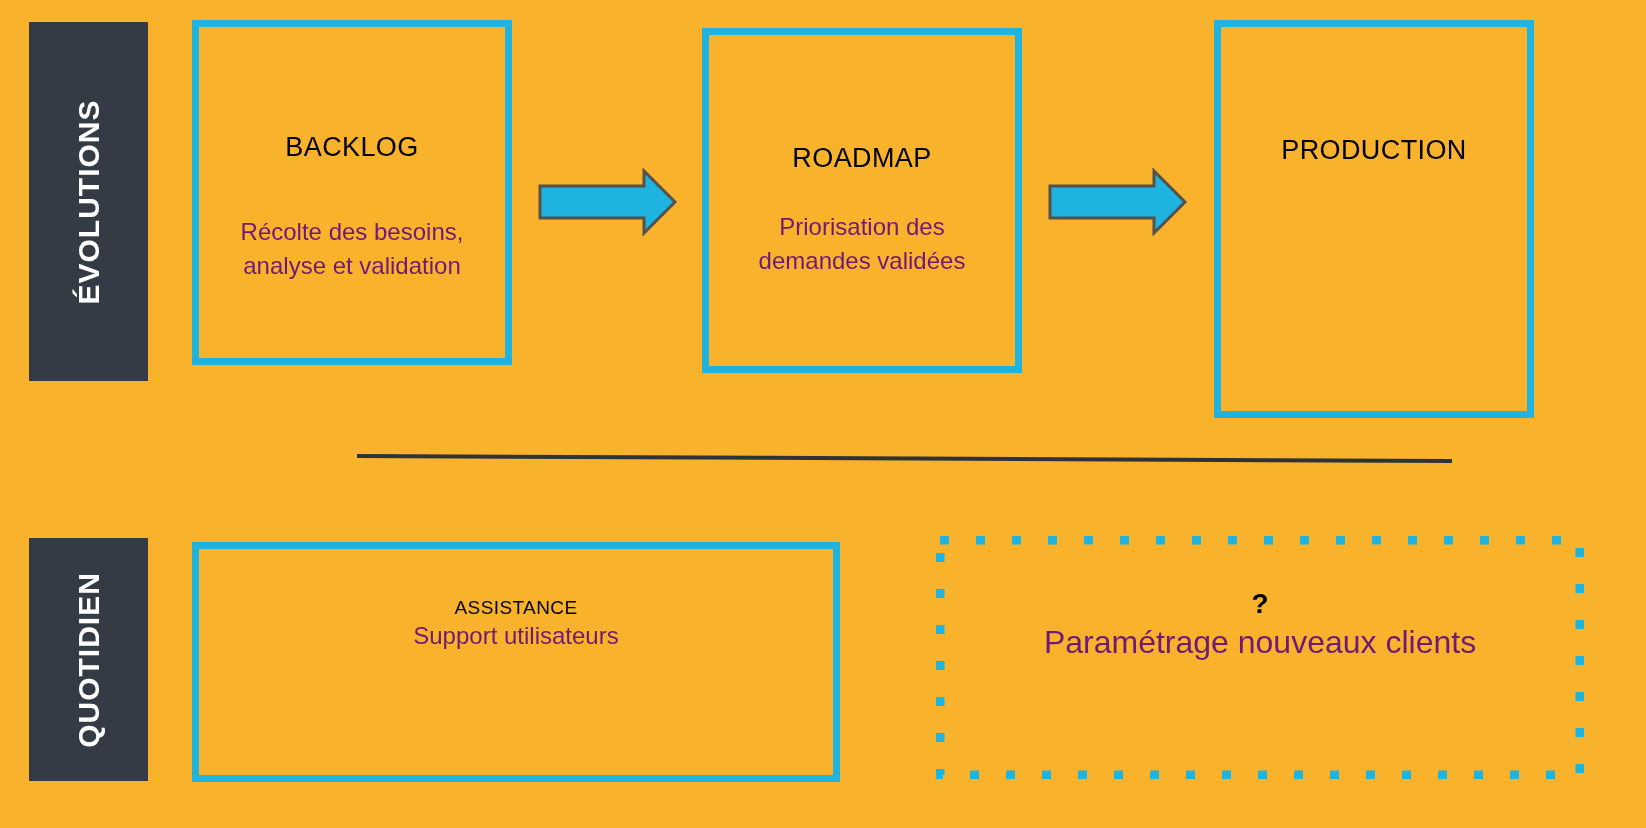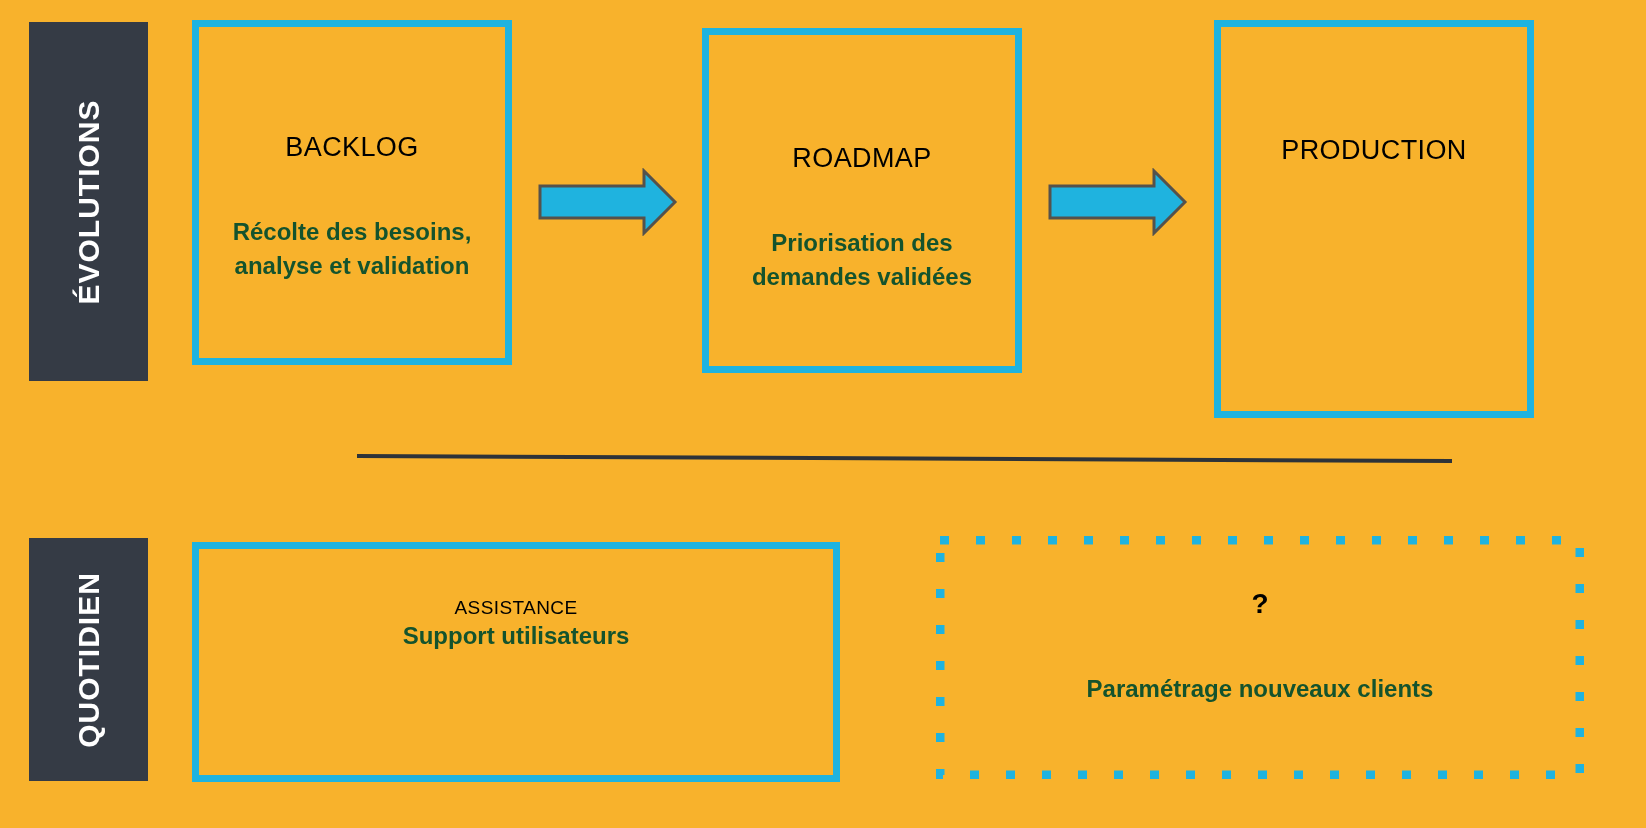--- a/index.html
+++ b/index.html
@@ -53,32 +53,31 @@
   }
   .stage-title {
     font-size: 27px;
     font-weight: normal;
     color: #000000;
     letter-spacing: 0.4px;
     text-align: center;
   }
   .stage-desc {
     font-size: 24px;
-    color: #14532d;
+    color: #701a75;
     line-height: 1.42;
-    font-weight: bold;
   }
 
   #stage-backlog    { left: 192px;  top: 20px; width: 320px; height: 345px; }
   #stage-backlog    .stage-title { margin-top: 105px; }
   #stage-backlog    .stage-desc  { margin-top: 52px; }
 
   #stage-roadmap    { left: 702px;  top: 28px; width: 320px; height: 345px; }
   #stage-roadmap    .stage-title { margin-top: 108px; }
-  #stage-roadmap    .stage-desc  { margin-top: 52px; }
+  #stage-roadmap    .stage-desc  { margin-top: 36px; }
 
   #stage-production { left: 1214px; top: 20px; width: 320px; height: 398px; }
   #stage-production .stage-title { margin-top: 108px; }
   #stage-production .stage-desc  { margin-top: 52px; }
 
   
   .flow-arrow {
     position: absolute;
     top: 168px;
     width: 140px;
@@ -132,22 +131,21 @@
   }
   #box-parametrage .q-mark {
     margin-top: 52px;
     font-size: 28px;
     font-weight: bold;
     color: #000000;
     position: relative;
     z-index: 2;
   }
   #box-parametrage .stage-desc {
-    margin-top: 52px;
-    font-size: 24px;
+    font-size: 32px;
     position: relative;
     z-index: 2;
   }
 </style>
 </head>
 <body>
 
 <div id="canvas">
 
   <div id="cat-evolutions" class="cat-tab">

